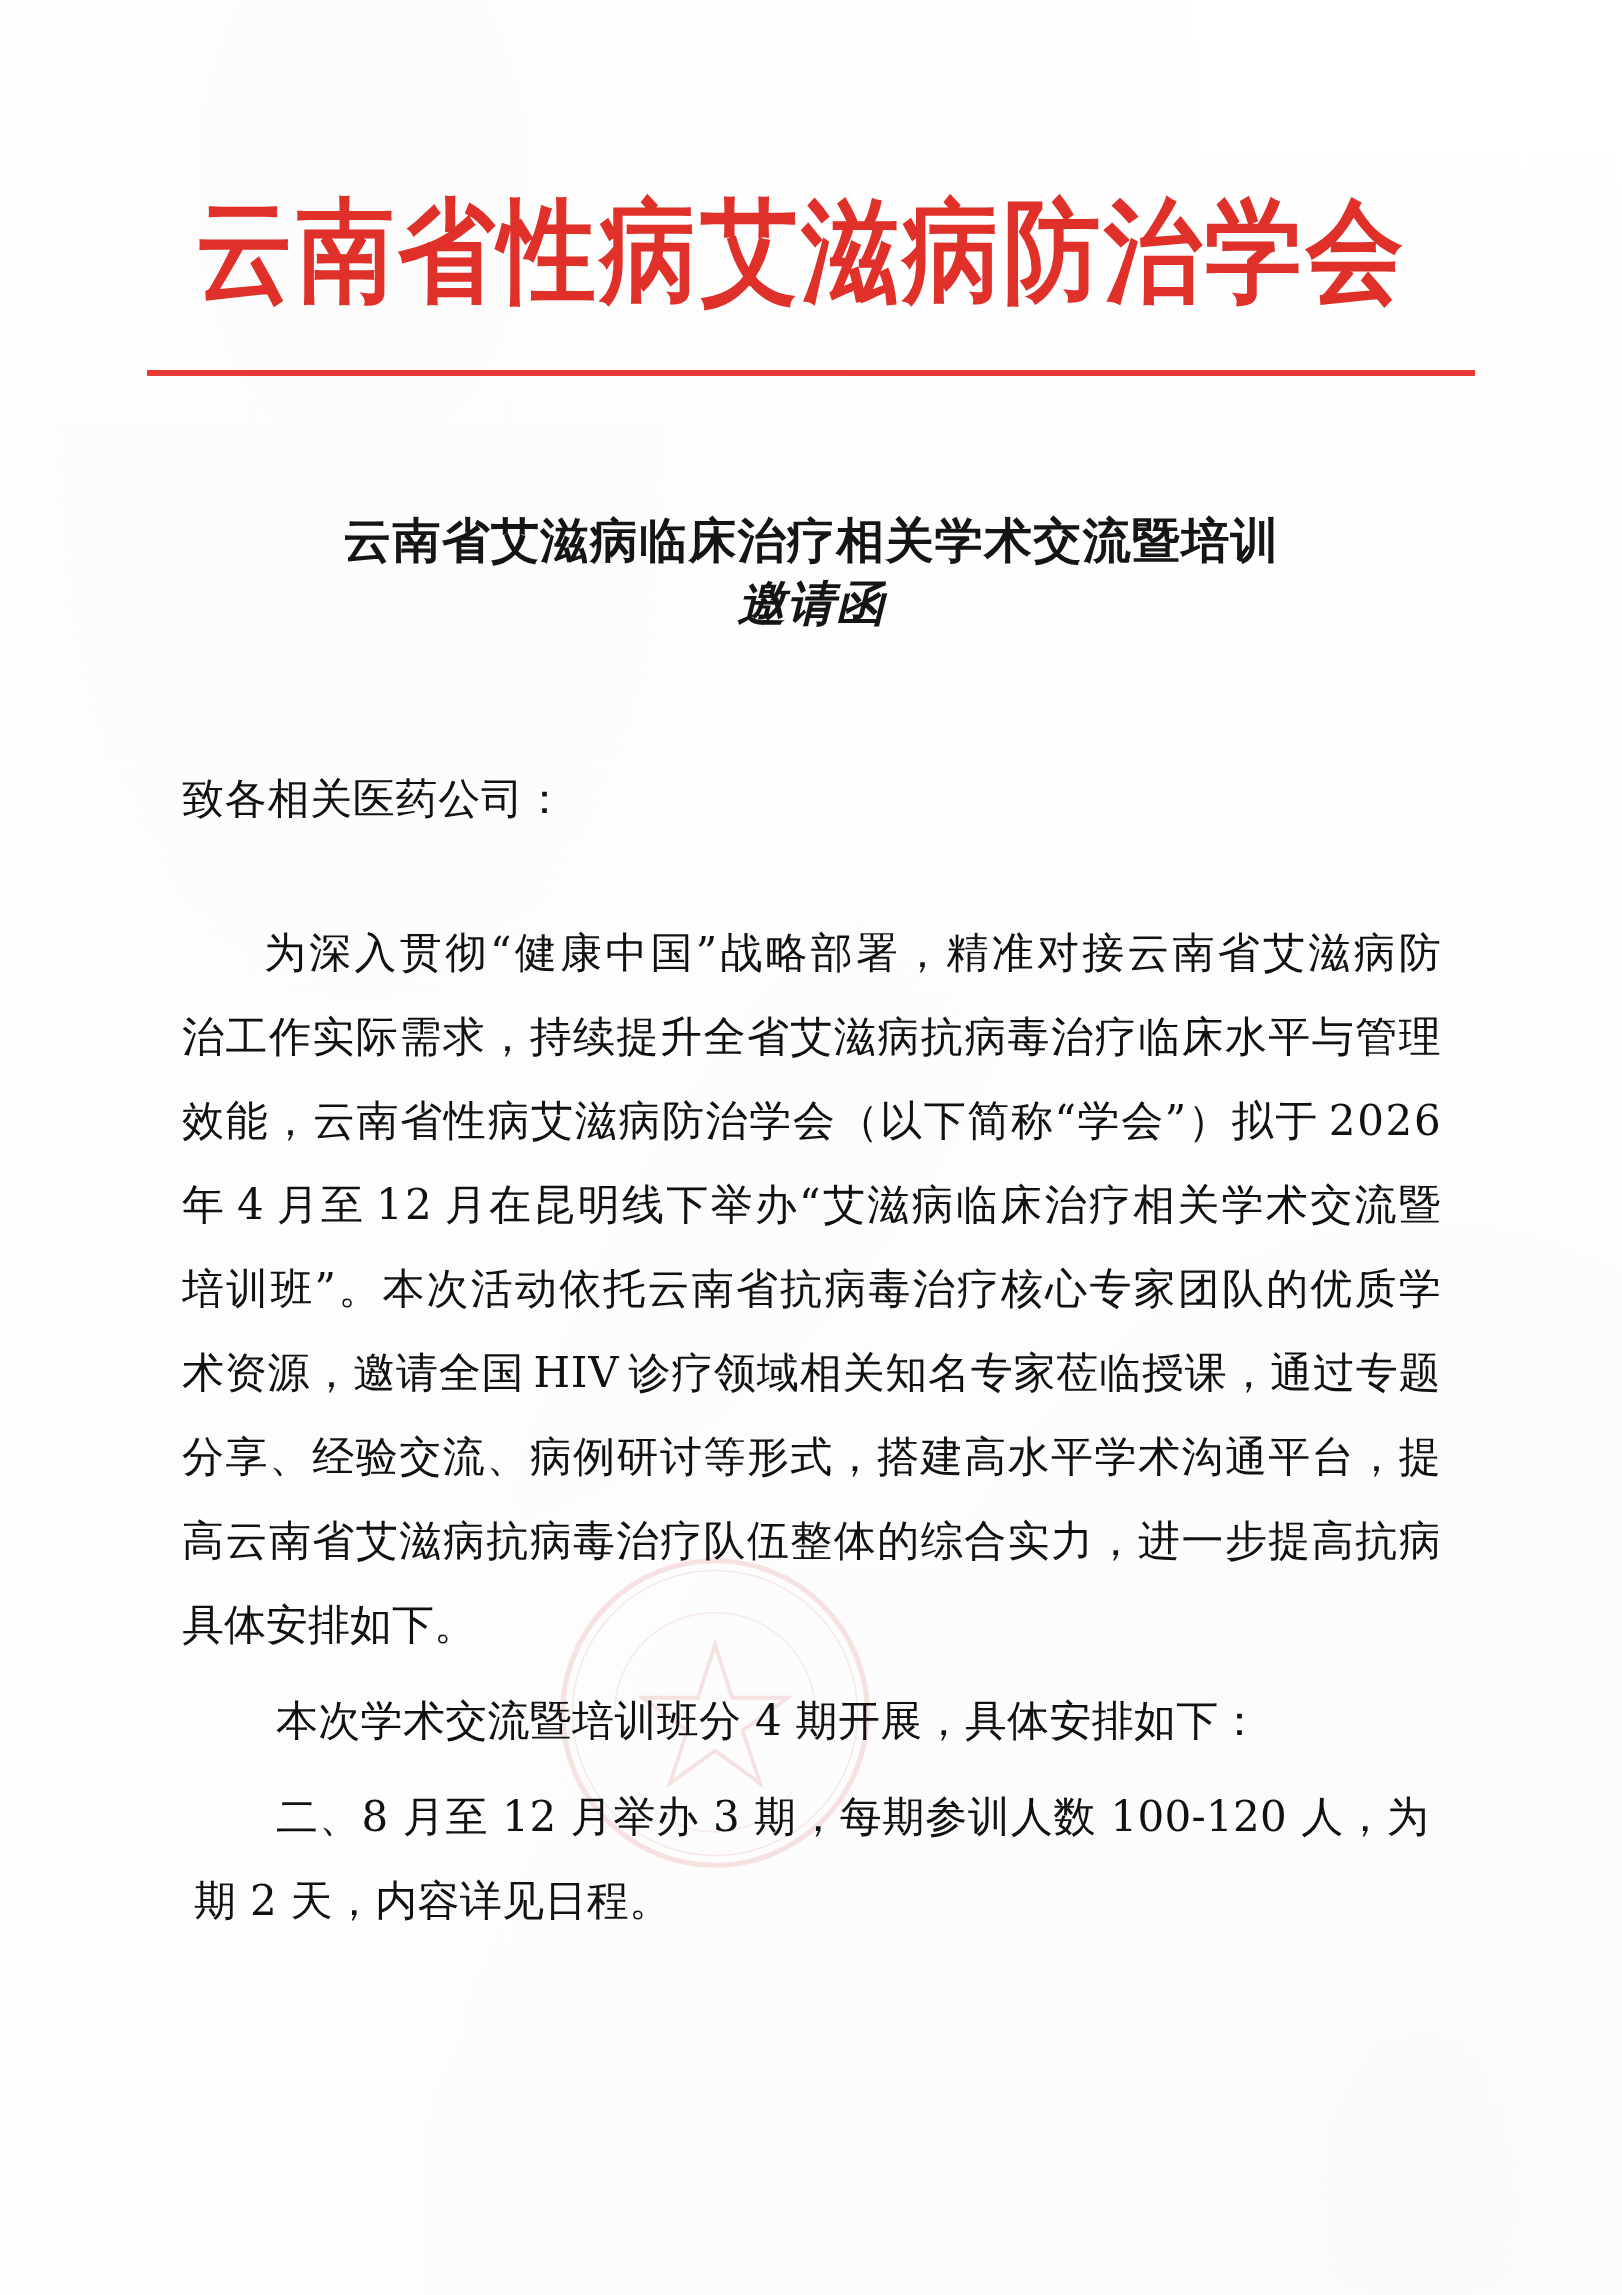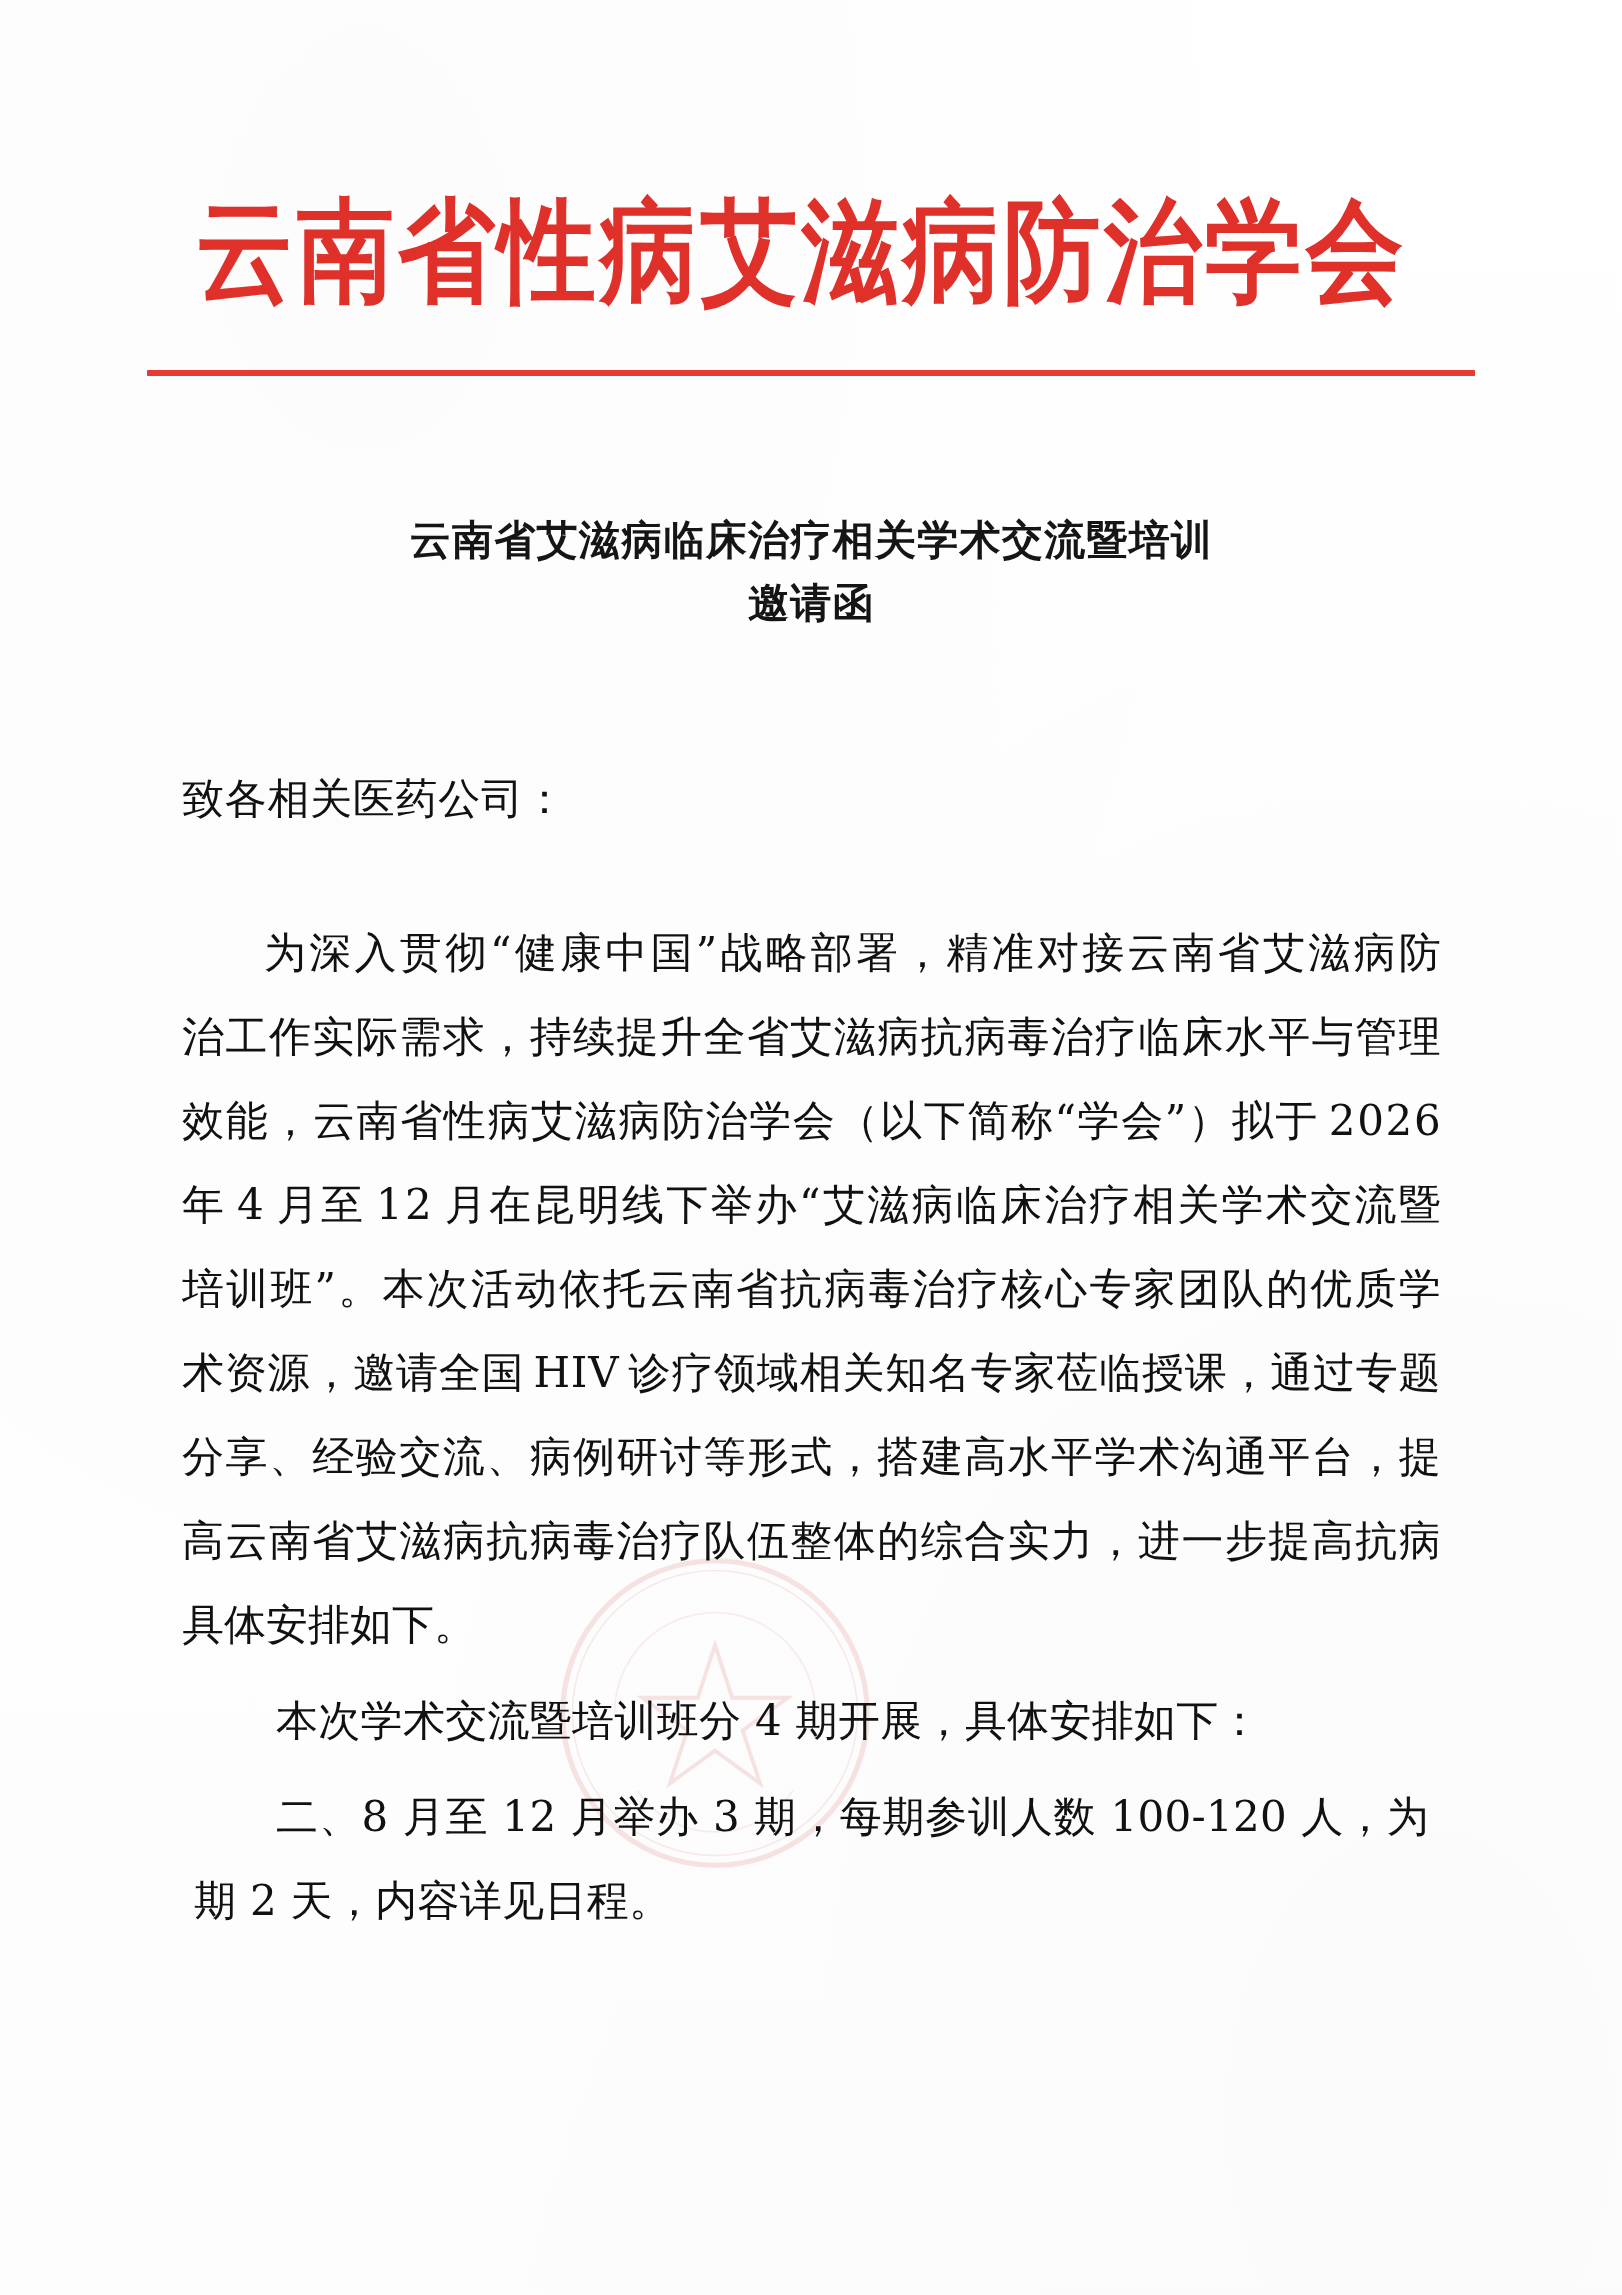--- a/index.html
+++ b/index.html
@@ -77,28 +77,29 @@
 
   
   #doc-title {
     position: absolute;
     left: 182px;
     top: 509px;
     width: 1259px;
     text-align: center;
     font-family: "DejaVu Sans", "Liberation Sans", sans-serif;
     font-weight: 700;
-    font-size: 41px;
+    font-size: 48px;
     line-height: 63px;
     color: #151515;
     letter-spacing: 1.3px;
   }
 
   #doc-title .line2 {
     display: block;
+    font-style: italic;
   }
 
   
   #body-block {
     position: absolute;
     left: 182px;
     top: 763px;
     width: 1259px;
     font-family: "DejaVu Serif", "Liberation Serif", serif;
     font-size: 42px;

